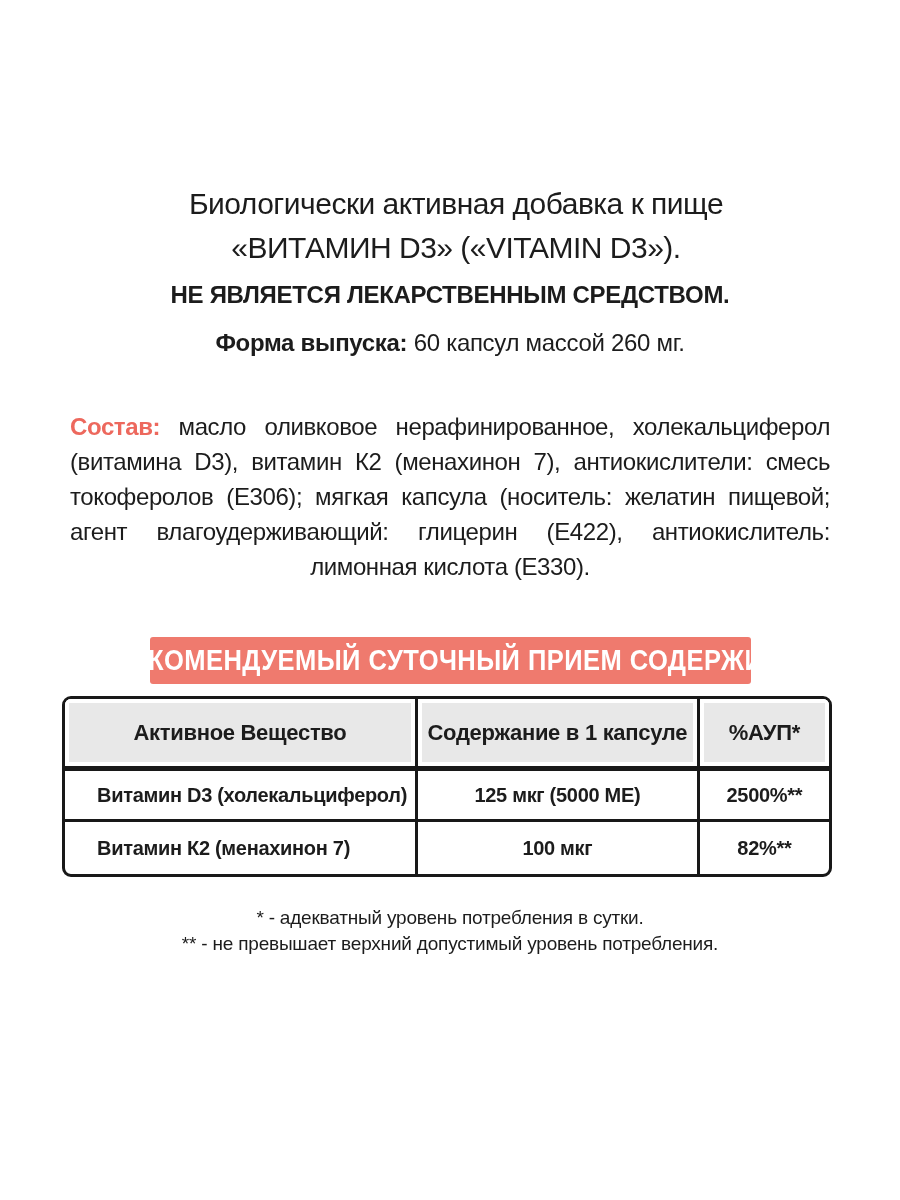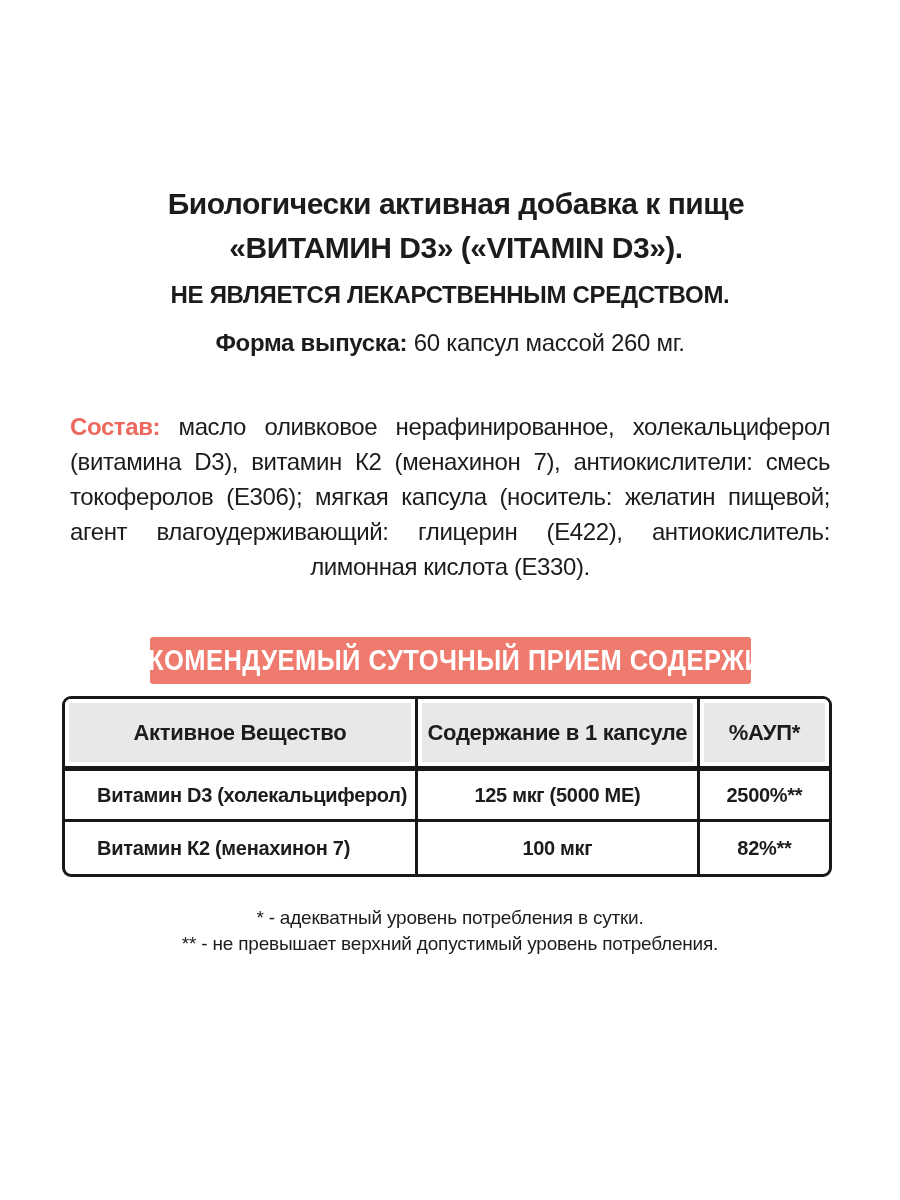--- a/index.html
+++ b/index.html
@@ -18,21 +18,21 @@
   }
 
   
   .title {
     position: absolute;
     top: 182px;
     left: 0;
     right: 0;
     text-align: center;
     font-size: 30px;
-    font-weight: 700;
+    font-weight: 400;
     line-height: 44px;
     letter-spacing: -0.5px;
     padding-left: 12px;
   }
   .disclaimer {
     position: absolute;
     top: 281px;
     left: 0;
     right: 0;
     text-align: center;

